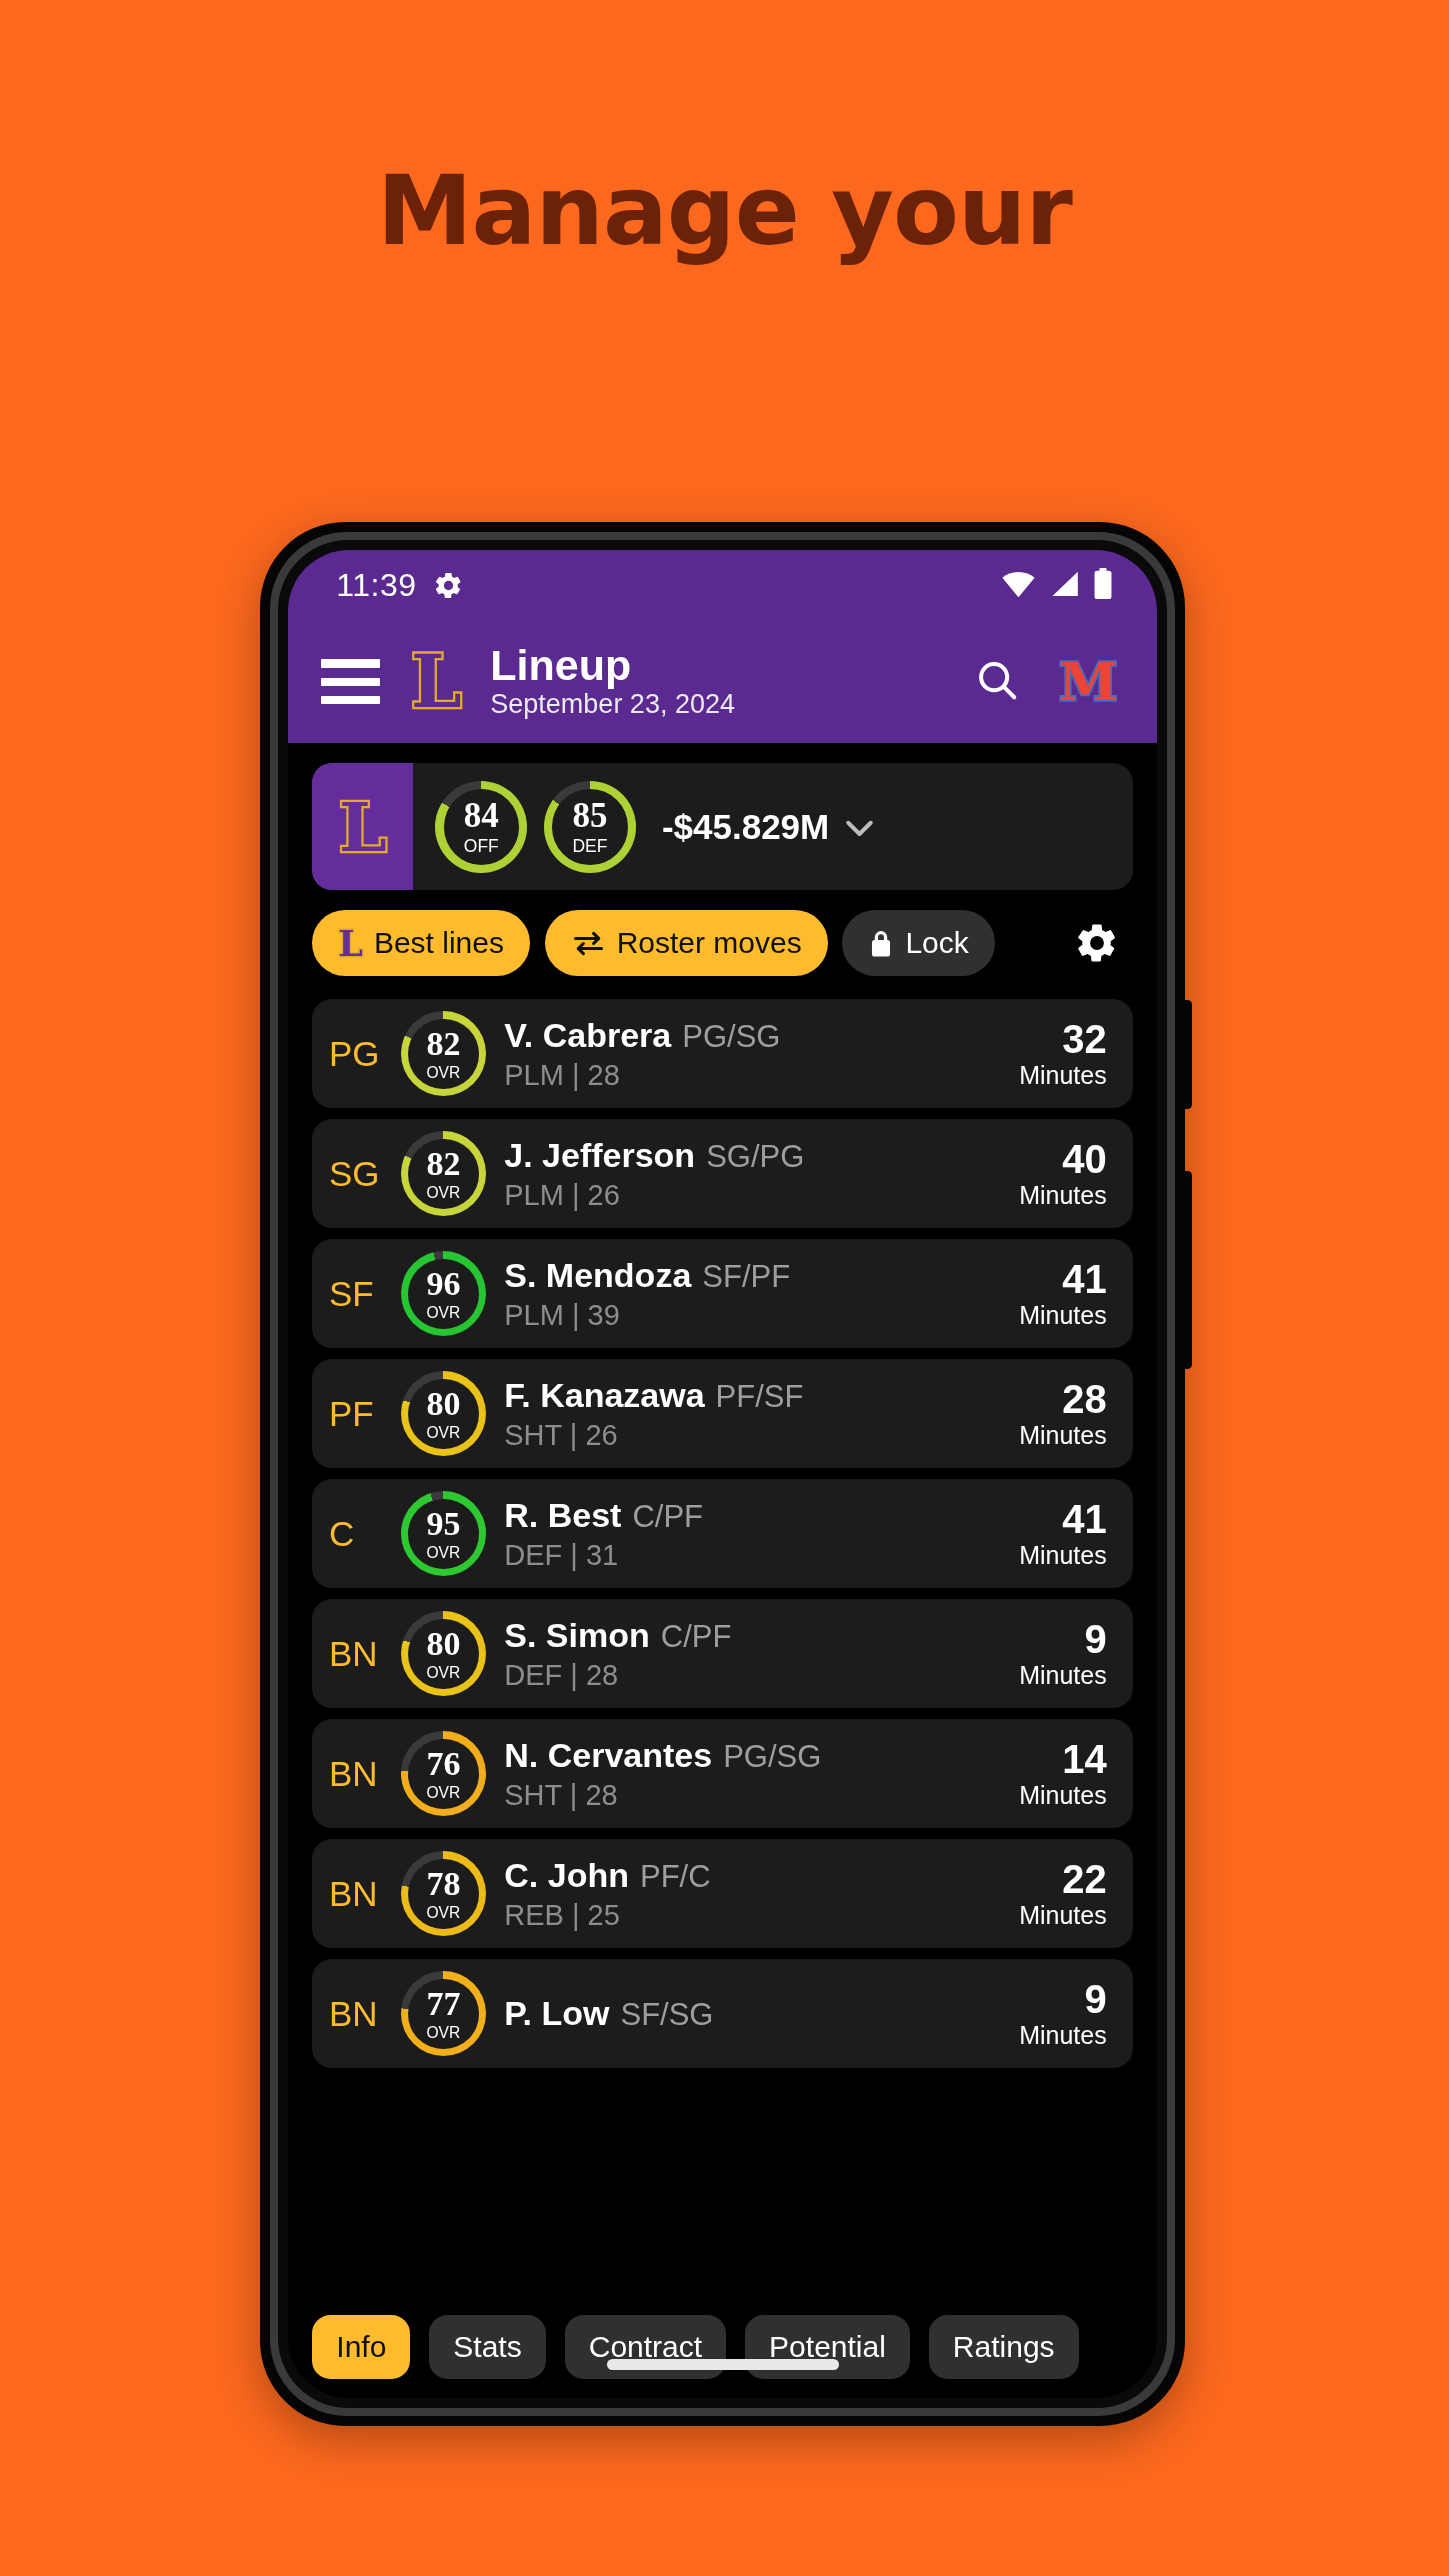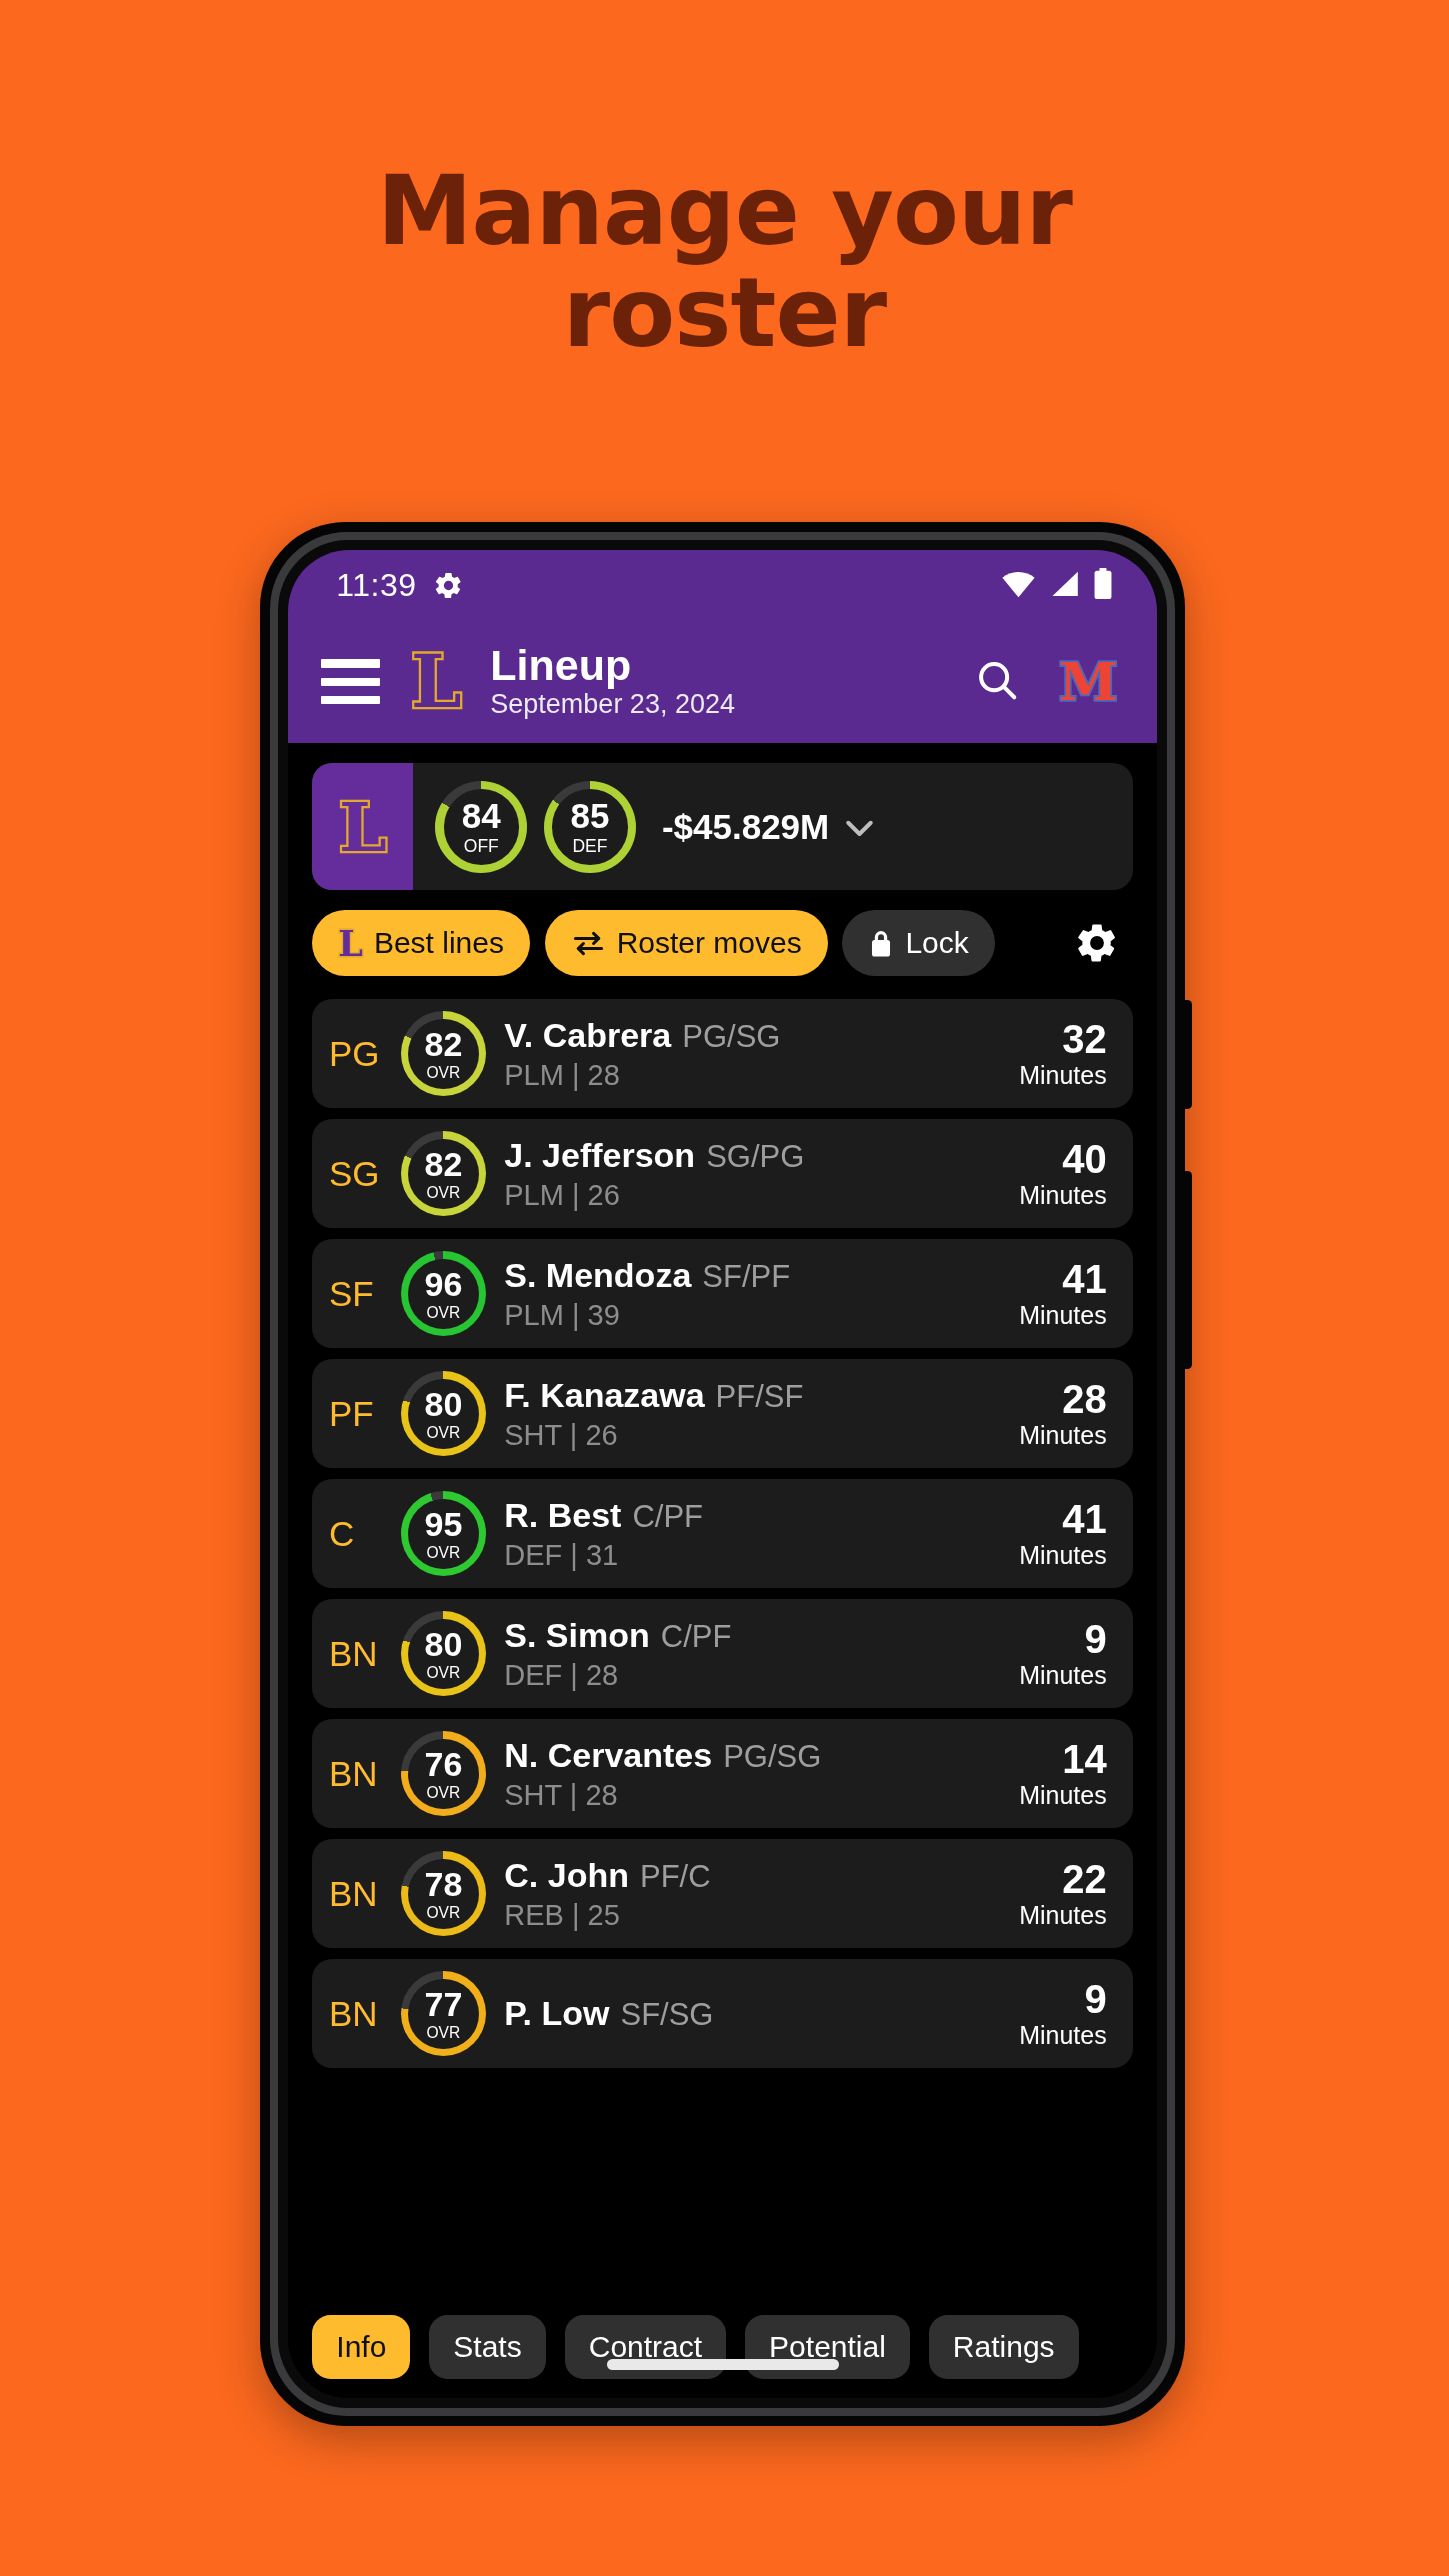--- a/index.html
+++ b/index.html
@@ -141,21 +141,21 @@
     border-radius: 50%;
     display: flex; flex-direction: column;
     align-items: center; justify-content: center;
     flex: none;
   }
   .ring .inner {
     position: absolute; border-radius: 50%; background: #1c1c1c;
     display: flex; flex-direction: column;
     align-items: center; justify-content: center;
   }
-  .ring .rv { color: #fff; font-weight: 700; line-height: 1; }
+  .ring .rv { color: #fff; font-weight: 700; line-height: 1; font-family: Liberation Serif, serif; }
   .ring .rl { color: #fff; font-weight: 500; line-height: 1; }
 
   .ts-ring { width: 92px; height: 92px; margin-left: 22px; }
   .ts-ring .inner { inset: 8.3px; }
   .ts-ring .rv { font-size: 35px; }
   .ts-ring .rl { font-size: 17.5px; margin-top: 4.6px; }
   .ts-ring + .ts-ring { margin-left: 16.6px; }
   .ts-cap {
     margin-left: 26px;
     color: #fff; font-size: 35px; font-weight: 700;
@@ -251,21 +251,20 @@
     bottom: 28px;
     width: 232px; height: 11px;
     background: #e9e9e9; border-radius: 5.5px;
   }
 </style>
 </head>
 <body>
 
 <div class="headline">
   <span class="ln">Manage your</span>
-  <span class="ln">roster</span>
 </div>
 
 <div class="phone-wrap">
   <div class="phone-outer"></div>
   <div class="side-btn b1"></div>
   <div class="side-btn b2"></div>
   <div class="phone-rim">
     <div class="phone-rim2">
       <div class="screen">
 

